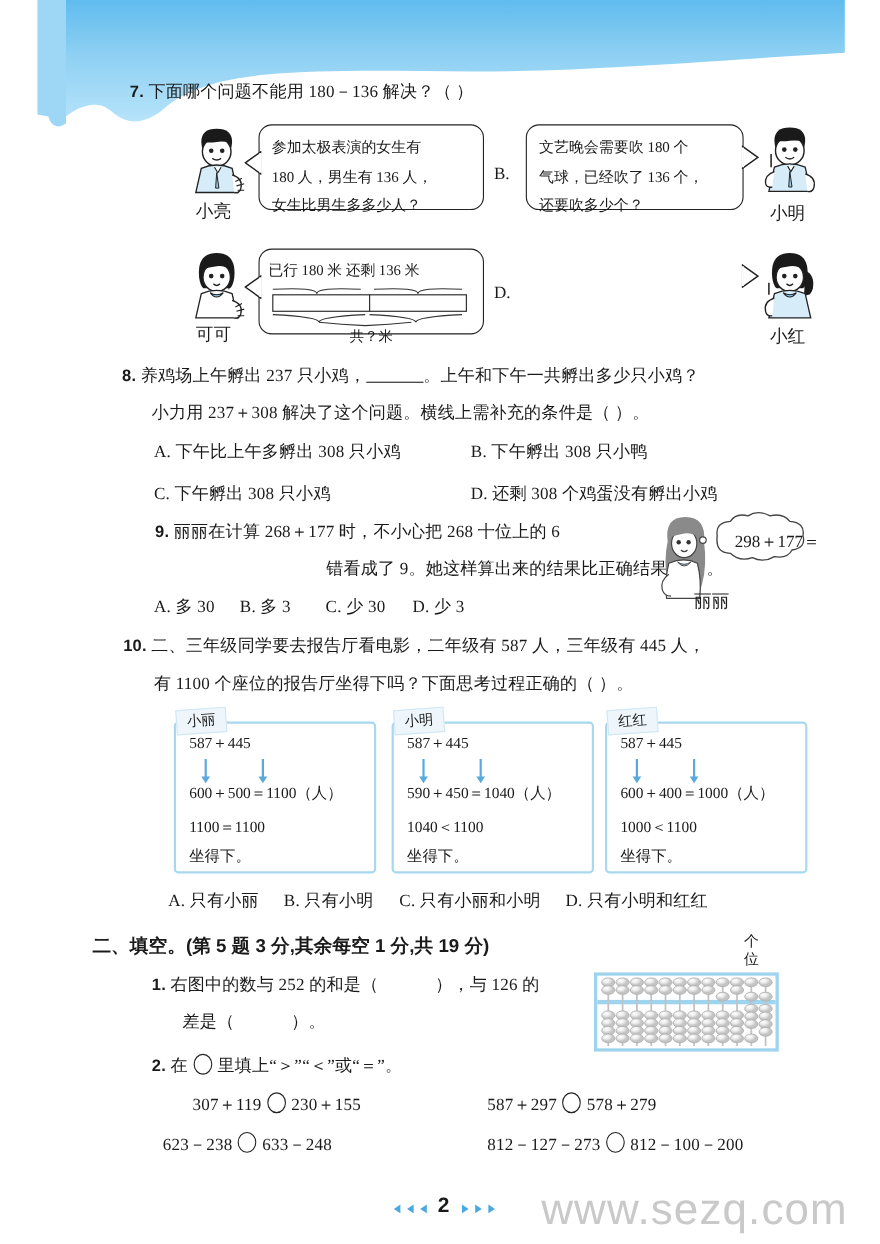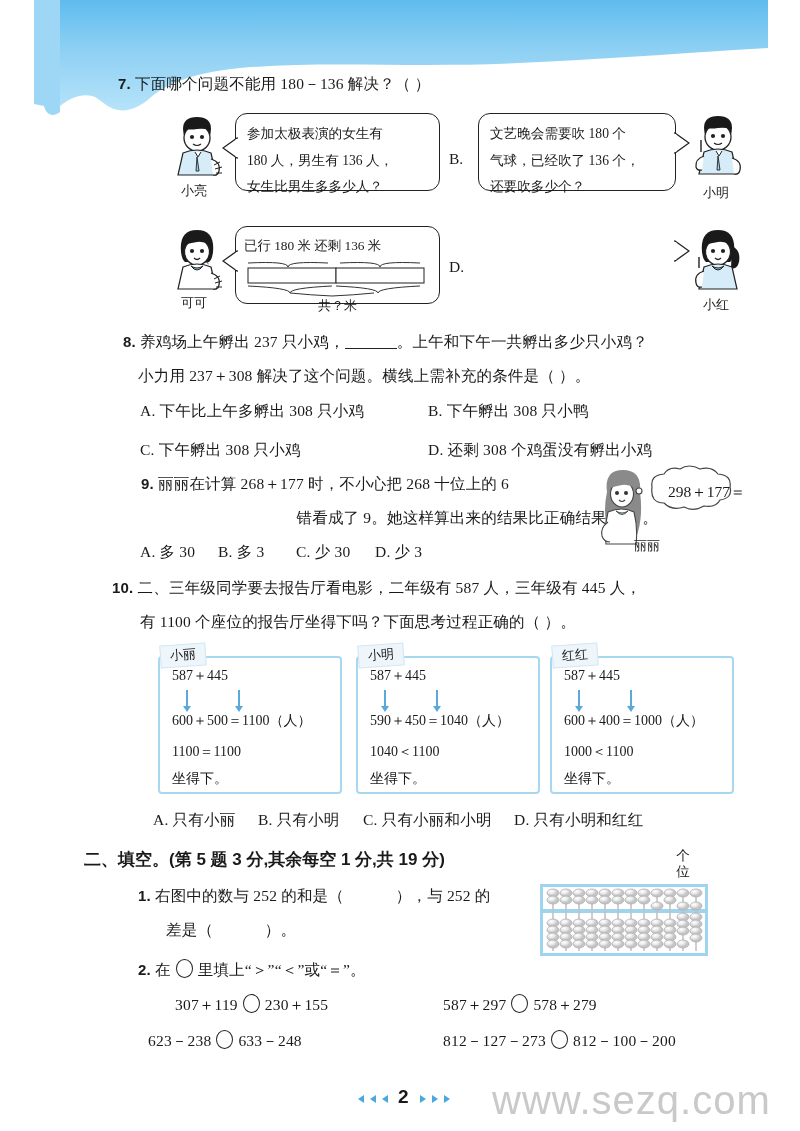--- a/index.html
+++ b/index.html
@@ -18,21 +18,21 @@
   .q{position:absolute;font-size:15.5px;line-height:1.55;letter-spacing:.2px;}
   .qnum{font-weight:bold;font-family:"Liberation Sans",sans-serif;font-size:15px;}
 
   
   .bubble{
     position:absolute;border:1.4px solid #222;border-radius:12px;background:#fff;
     font-size:13.6px;line-height:1.95;padding:7px 11px;box-sizing:border-box;
   }
   .bubble .ln{white-space:nowrap;}
   .optlabel{position:absolute;font-size:15.5px;font-family:"Liberation Serif",serif;}
-  .charname{position:absolute;font-size:13px;text-align:center;}
+  .charname{position:absolute;font-size:16px;text-align:center;}
 
   
   .fig{position:absolute;}
 
   
   .mbox{
     position:absolute;border:2.4px solid #a8d8f0;border-radius:4px;background:#fff;
     box-sizing:border-box;
   }
   .mbox .row{position:absolute;font-size:14px;white-space:nowrap;}
@@ -191,21 +191,21 @@
     <circle cx="25" cy="25" r="2.1" fill="#222"></circle>
       <circle cx="35" cy="25" r="2.1" fill="#222"></circle>
     <path d="M27 32 q3 3 6 0" stroke="#222" fill="none" stroke-width="1.2"></path>
     <path d="M16 41 q14-6 28 0 l5 22 l-38 0z" fill="#d6ecf8" stroke="#222" stroke-width="1.2"></path>
     <path d="M24 40 q6 8 12 0 q-6 4-12 0z" fill="#8cc8e8" stroke="#222" stroke-width="1"></path>
     <path d="M16 45 q-10 3-8 12 q1 5 6 4" fill="#fff" stroke="#222" stroke-width="1.2"></path>
     <path d="M11 42 l0-11" stroke="#222" stroke-width="1.4"></path>
   </svg>
   <div class="charname" style="left:687px;top:296px;width:58px;">小红</div>
 
-  <div class="q" style="left:123px;top:330px;width:660px;">
+  <div class="q" style="left:111px;top:330px;width:660px;">
     <span class="qnum">8.</span>
     <span>养鸡场上午孵出 237 只小鸡，</span><span class="blank-line"></span><span>。上午和下午一共孵出多少只小鸡？</span>
   </div>
   <div class="q" style="left:138px;top:364px;width:660px;">小力用 237＋308 解决了这个问题。横线上需补充的条件是（      ）。</div>
   <div class="q" style="left:140px;top:399px;">A. 下午比上午多孵出 308 只小鸡</div>
   <div class="q" style="left:428px;top:399px;">B. 下午孵出 308 只小鸭</div>
   <div class="q" style="left:140px;top:438px;">C. 下午孵出 308 只小鸡</div>
   <div class="q" style="left:428px;top:438px;">D. 还剩 308 个鸡蛋没有孵出小鸡</div>
 
   <div class="q" style="left:118px;top:472px;width:520px;margin-left:23px;">
@@ -274,21 +274,21 @@
 
   <div class="q" style="left:153px;top:808px;">A. 只有小丽</div>
   <div class="q" style="left:258px;top:808px;">B. 只有小明</div>
   <div class="q" style="left:363px;top:808px;">C. 只有小丽和小明</div>
   <div class="q" style="left:514px;top:808px;">D. 只有小明和红红</div>
 
   <div class="sect" style="left:84px;top:848px;">二、填空。(第 5 题 3 分,其余每空 1 分,共 19 分)</div>
 
   <div class="q" style="left:138px;top:884px;">
     <span class="qnum">1.</span>
-    <span>右图中的数与 252 的和是（</span><span class="paren-gap">&nbsp;&nbsp;</span><span>），与 252 的</span>
+    <span>右图中的数与 252 的和是（</span><span class="paren-gap">&nbsp;&nbsp;</span><span>），与 126 的</span>
   </div>
   <div class="q" style="left:166px;top:918px;">
     <span>差是（</span><span class="paren-gap">&nbsp;&nbsp;</span><span>）。</span>
   </div>
 
   <div class="unitlabel" style="left:672px;top:848px;width:22px;">
     <div>个</div>
     <div>位</div>
   </div>
   <div class="abacus" style="left:540px;top:884px;width:168px;height:72px;">

